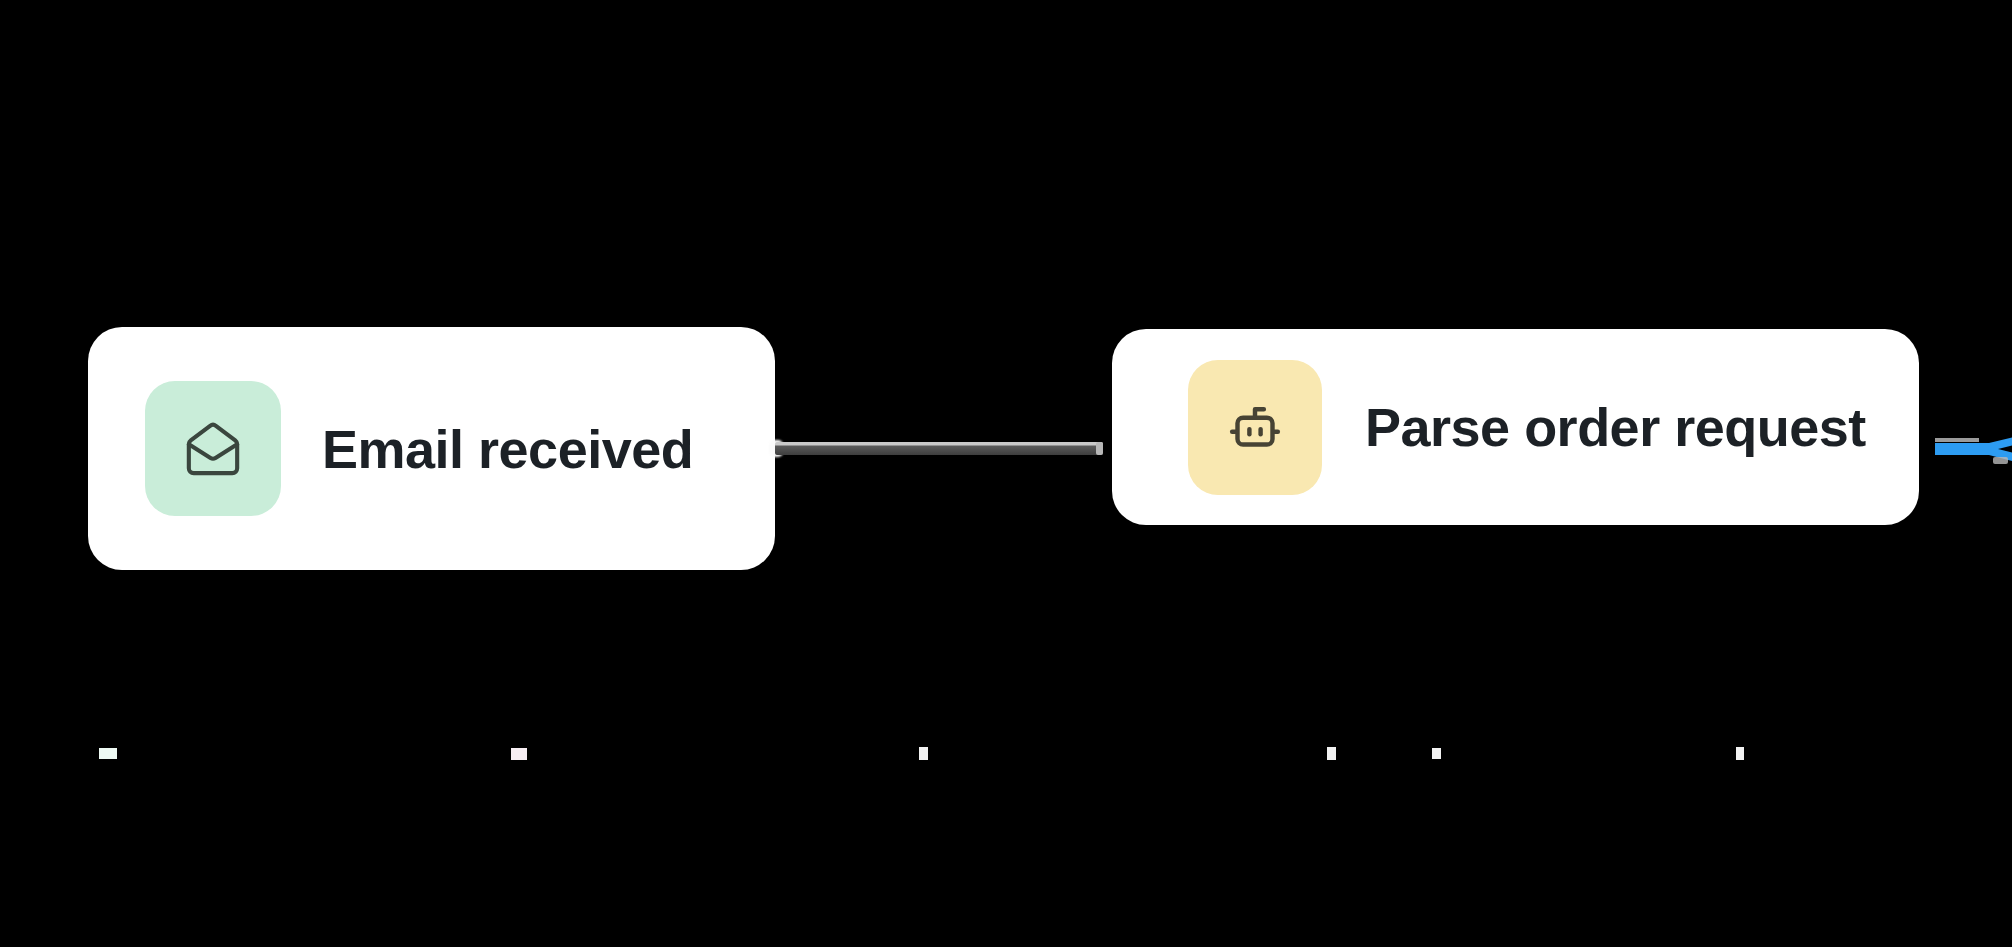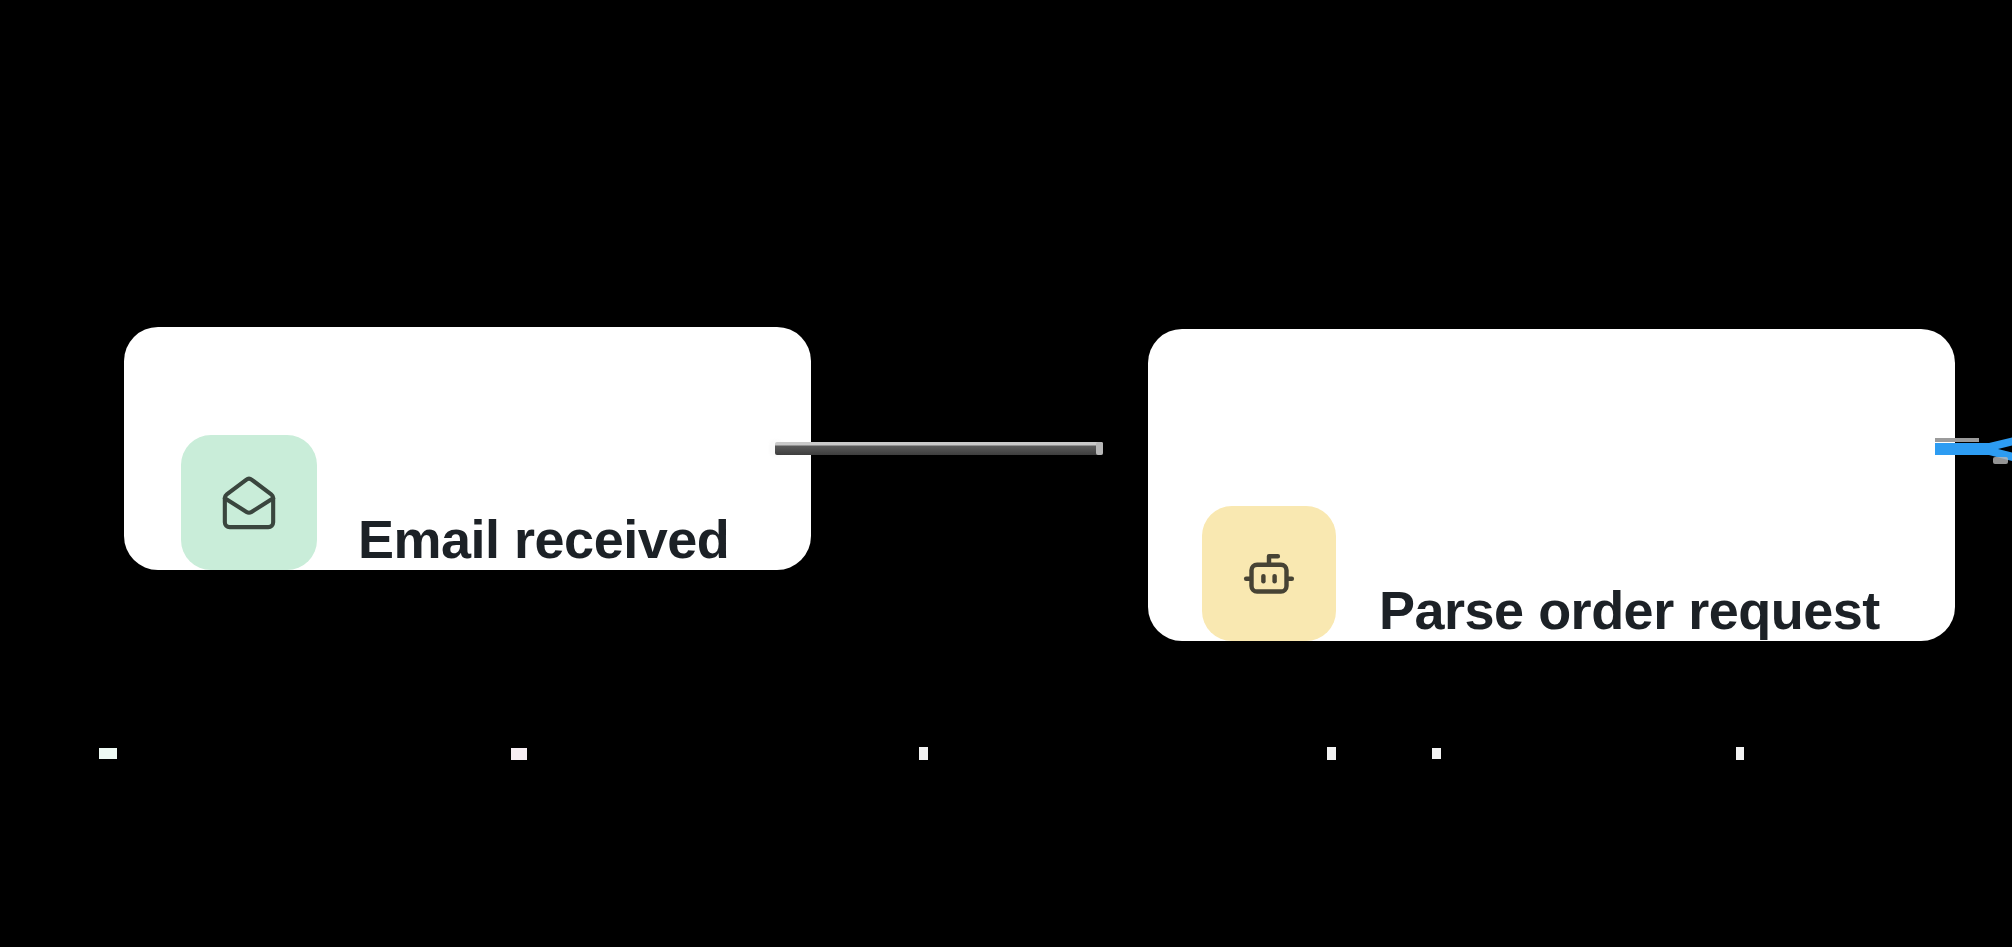--- a/index.html
+++ b/index.html
@@ -17,33 +17,32 @@
     width: 2012px;
     height: 947px;
     background: #000000;
   }
   
   .node {
     position: absolute;
     background: #ffffff;
     border-radius: 34px;
     display: flex;
-    align-items: flex-end;
+    align-items: center;
     box-sizing: border-box;
-    margin-left: 36px;
   }
   .node-1 {
     left: 88px; top: 327px;
     width: 687px; height: 243px;
     padding-left: 57px; gap: 41px;
   }
   .node-2 {
     left: 1112px; top: 329px;
-    width: 807px; height: 312px;
-    padding-left: 54px; gap: 43px;
+    width: 807px; height: 196px;
+    padding-left: 76px; gap: 43px;
   }
   .node-icon {
     width: 136px; height: 135px;
     border-radius: 30px;
     display: flex;
     align-items: center;
     justify-content: center;
     flex: 0 0 auto;
   }
   .node-2 .node-icon { width: 134px; height: 135px; }

